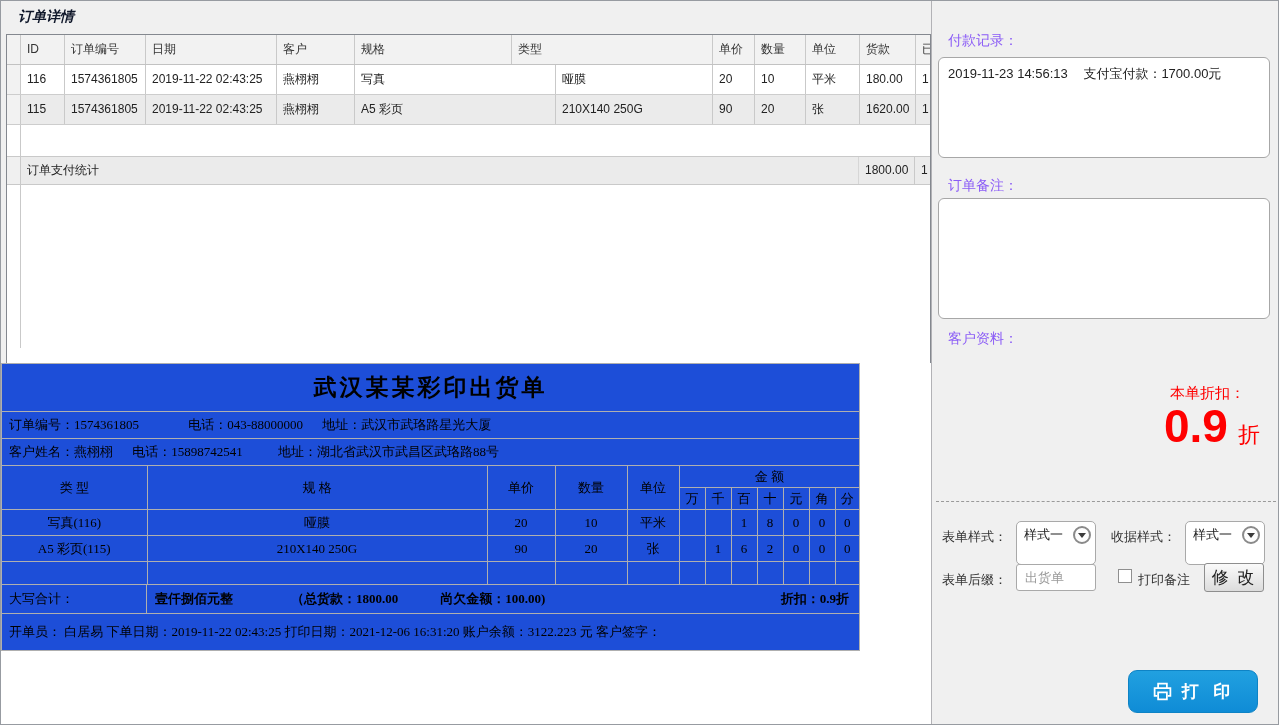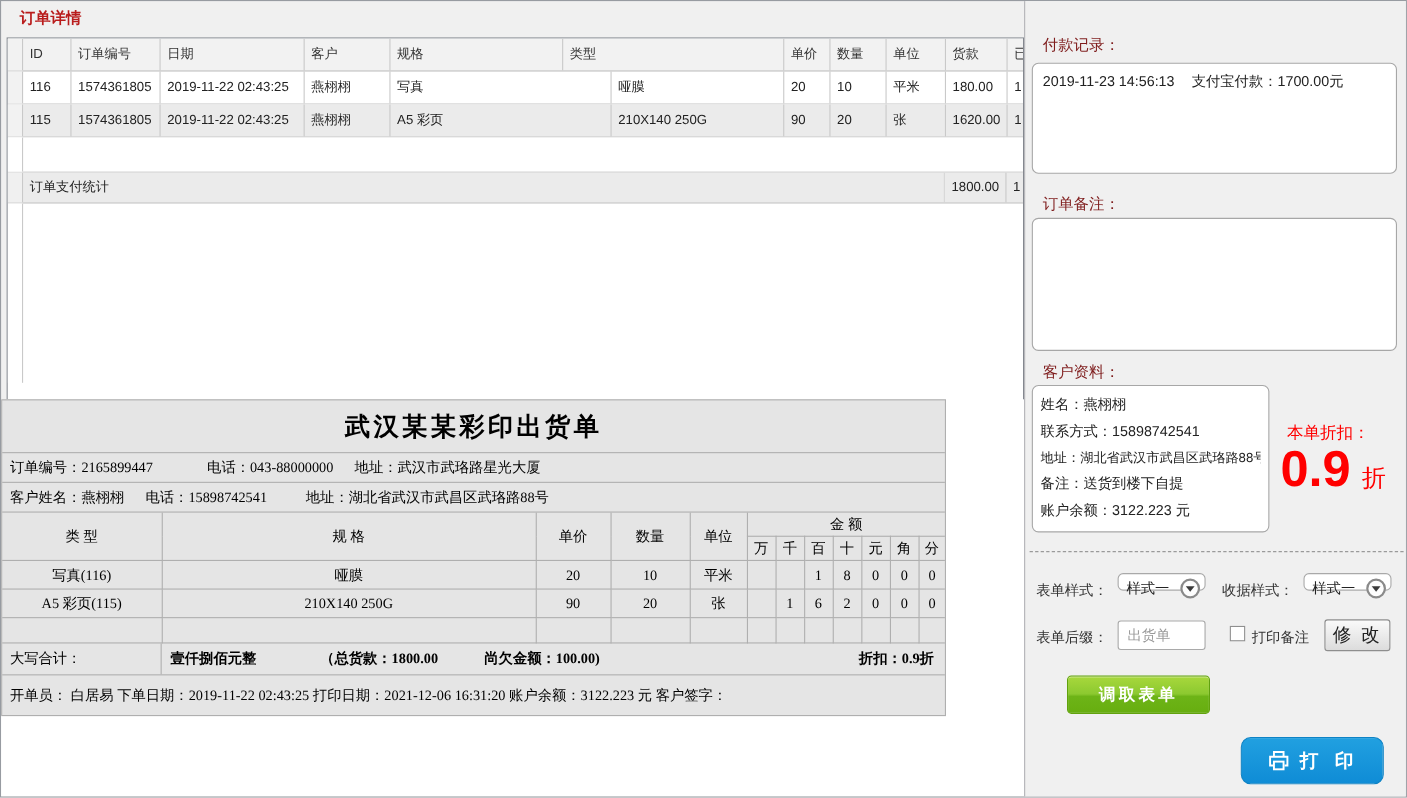--- a/index.html
+++ b/index.html
@@ -3,21 +3,21 @@
 <meta charset="utf-8">
 <style>
   html,body{margin:0;padding:0;}
   body{
     position:relative; width:1279px; height:725px; overflow:hidden;
     background:#f0f0f0; box-sizing:border-box; border:1px solid #979ba1;
     font-family:"Liberation Sans", sans-serif; color:#222;
   }
   
   .titlebar{position:absolute; left:0; top:0; right:0; height:28px;}
-  .win-title{position:absolute; left:17px; top:7px; font-size:14px; font-weight:bold; color:#b91c1c;}
+  .win-title{position:absolute; left:17px; top:7px; font-size:14px; font-weight:bold; color:#0f172a;font-style:italic;}
   .win-controls{position:absolute; right:10px; top:3px; display:flex;}
   .wbtn{width:30px; height:20px; display:flex; align-items:center; justify-content:center; color:#c3c9d2;}
   .wbtn + .wbtn{border-left:1px solid #e4e4e4;}
   .min-glyph{width:11px; height:2px; background:#c3c9d2;}
   .max-glyph{width:10px; height:8px; border:2px solid #c3c9d2; box-sizing:border-box;}
   .close-glyph{font-size:12px; font-weight:bold;}
 
   
   .orders-wrap{position:absolute; left:5px; top:33px; width:925px; height:414px;
     background:#fff; border:1px solid #84888f; box-sizing:border-box; overflow:hidden;}
@@ -38,21 +38,21 @@
   .strip-tail{position:absolute; left:0; top:150px; width:14px; height:163px; border-right:1px solid #c9c9c9; background:#fff; box-sizing:border-box;}
   
   .hscroll{position:absolute; left:0; right:0; bottom:0; height:14px; background:#f0f0f0; border-top:1px solid #dcdcdc;}
   .sb-arrow{position:absolute; top:0; width:12px; height:13px; display:flex; align-items:center; justify-content:center; font-size:7px; color:#4d4d4d;}
   .sb-left{left:0;} .sb-right{right:0;}
   .sb-thumb{position:absolute; left:12px; top:1px; width:580px; height:11px; background:linear-gradient(#fbfbfb,#dedede); border:1px solid #a3a3a3; border-radius:2px; box-sizing:border-box; display:flex; align-items:center; justify-content:center;}
   .grip{width:1px; height:5px; background:#8d8d8d; box-shadow:3px 0 #8d8d8d, -3px 0 #8d8d8d;}
 
   
   .main-lower{position:absolute; left:0; top:362px; width:930px; bottom:0; background:#fff;}
-  .invoice{position:absolute; left:0; top:0; width:859px; background:#e5e5e5; border:1px solid #afafaf; box-sizing:border-box;
+  .invoice{position:absolute; left:0; top:0; width:859px; background:#1d4ed8; border:1px solid #afafaf; box-sizing:border-box;
     font-family:"Liberation Serif", serif; font-size:13px; color:#000;}
   .inv-title{height:47px; border-bottom:1px solid #afafaf; display:flex; align-items:center; justify-content:center;
     font-size:23px; font-weight:bold; letter-spacing:3px;}
   .inv-info{height:26px; line-height:26px; border-bottom:1px solid #afafaf; padding-left:7px; white-space:nowrap; overflow:hidden;}
   .inv-info .sp1{margin-left:46px;} .inv-info .sp2{margin-left:16px;}
   .inv-info2 .sp1{margin-left:16px;} .inv-info2 .sp2{margin-left:32px;}
   table.inv-items{border-collapse:collapse; table-layout:fixed; width:100%;}
   .inv-items th,.inv-items td{border:1px solid #afafaf; font-weight:normal; font-size:13px; text-align:center;
     padding:0; overflow:hidden; white-space:nowrap;}
   .inv-items th{height:21px;}
@@ -66,33 +66,33 @@
   .inv-total .trc{flex:1; display:flex; padding:0 8px; overflow:hidden;font-weight:bold;}
   .inv-total .t-det{margin-left:58px;} .inv-total .t-owed{margin-left:42px;}
   .inv-total .t-disc{margin-left:auto; margin-right:2px;}
   .inv-footer{height:36px; line-height:36px; padding-left:7px; white-space:nowrap; overflow:hidden;}
   .inv-footer span{margin-right:0;}
   .f1{margin-right:48px;} .f2{margin-right:40px;} .f3{margin-right:36px;} .f4{margin-right:38px;}
 
   
   .rpanel{position:absolute; left:930px; top:0; width:349px; height:725px; background:#f0f0f0;
     border-left:1px solid #b2b2b6; box-sizing:border-box;}
-  .plabel{position:absolute; font-size:14px; color:#7f1d1d;}
+  .plabel{position:absolute; font-size:14px; color:#8b5cf6;}
   .pbox{position:absolute; background:#fff; border:1px solid #a7a7a7; border-radius:6px; box-sizing:border-box;
     font-size:13px; color:#222; padding:7px 9px; overflow:hidden;}
   .pay-entry{white-space:nowrap;}
   .pay-entry .pe2{margin-left:12px;}
   .cust-line{line-height:24px; white-space:nowrap; overflow:hidden;}
   .disc-label{position:absolute; left:238px; top:383px; color:#ff0000; font-size:15px;}
   .disc-row{position:absolute; left:232px; top:398px; display:flex; align-items:baseline; color:#ff0000;}
   .disc-val{font-size:46px; font-weight:bold;}
   .disc-unit{font-size:22px; margin-left:10px;}
   .dashed{position:absolute; left:4px; top:500px; width:340px; border-top:1px dashed #9a9a9a;}
   .frm-label{position:absolute; font-size:13px; color:#333;}
-  .dd{position:absolute; width:80px; height:16px; background:#fff; border:1px solid #a9a9a9; border-radius:5px;
+  .dd{position:absolute; width:80px; height:44px; background:#fff; border:1px solid #a9a9a9; border-radius:5px;
     box-sizing:border-box; font-size:13px; line-height:26px; padding-left:7px;}
   .dd-circle{position:absolute; right:4px; top:4px; width:18px; height:18px; border-radius:50%;
     border:2px solid #8a8a8a; box-sizing:border-box; display:flex; align-items:center; justify-content:center; background:#fdfdfd;}
   .dd-tri{width:0; height:0; border-left:4px solid transparent; border-right:4px solid transparent; border-top:5px solid #3a3a3a; margin-top:1px;}
   .txt-input{position:absolute; width:80px; height:27px; background:#fff; border:1px solid #a9a9a9; border-radius:3px;
     box-sizing:border-box; font-size:13px; color:#9a9a9a; padding:0 0 0 8px; font-family:"Liberation Sans",sans-serif;}
   .cb{position:absolute; width:14px; height:14px; background:#fff; border:1px solid #8f8f8f; box-sizing:border-box;}
   .modify-btn{position:absolute; width:58px; height:27px; background:linear-gradient(#fafafa,#dcdcdc);
     border:1px solid #8e8e8e; border-radius:3px; font-size:17px; color:#222;
     display:flex; align-items:center; justify-content:center; letter-spacing:2px;}
@@ -182,21 +182,21 @@
         <div class="grip"></div>
       </div>
     <div class="sb-arrow sb-right">►</div>
   </div>
 </div>
 
 <div class="main-lower">
   <div class="invoice">
     <div class="inv-title">武汉某某彩印出货单</div>
     <div class="inv-info">
-      <span>订单编号：2165899447</span>
+      <span>订单编号：1574361805</span>
       <span class="sp1">电话：043-88000000</span>
       <span class="sp2">地址：武汉市武珞路星光大厦</span>
     </div>
     <div class="inv-info inv-info2">
       <span>客户姓名：燕栩栩</span>
       <span class="sp1">电话：15898742541</span>
       <span class="sp2">地址：湖北省武汉市武昌区武珞路88号</span>
     </div>
     <table class="inv-items">
       <colgroup>
@@ -302,27 +302,20 @@
       <span class="pe2">支付宝付款：1700.00元</span>
     </div>
   </div>
 
   <div class="plabel" style="left:16px; top:176px;">订单备注：</div>
   <div class="pbox" style="left:6px; top:197px; width:332px; height:121px;">
     <span></span>
   </div>
 
   <div class="plabel" style="left:16px; top:329px;">客户资料：</div>
-  <div class="pbox" style="left:6px; top:349px; width:216px; height:134px; padding:5px 7px;">
-    <div class="cust-line">姓名：燕栩栩</div>
-    <div class="cust-line">联系方式：15898742541</div>
-    <div class="cust-line" style="font-size:12px;">地址：湖北省武汉市武昌区武珞路88号</div>
-    <div class="cust-line">备注：送货到楼下自提</div>
-    <div class="cust-line">账户余额：3122.223 元</div>
-  </div>
 
   <div class="disc-label">本单折扣：</div>
   <div class="disc-row">
     <span class="disc-val">0.9</span>
     <span class="disc-unit">折</span>
   </div>
 
   <div class="dashed"></div>
 
   <div class="frm-label" style="left:10px; top:527px;">表单样式：</div>
@@ -339,21 +332,20 @@
         <span class="dd-tri"></span>
       </span>
   </div>
 
   <div class="frm-label" style="left:10px; top:570px;">表单后缀：</div>
   <input class="txt-input" style="left: 84px; top: 563px;" value="出货单">
   <span class="cb" style="left:186px; top:568px;"></span>
   <div class="frm-label" style="left:206px; top:570px;">打印备注</div>
   <div class="modify-btn" style="left:272px; top:562px;">修 改</div>
 
-  <div class="gbtn" style="left:38px; top:613px;">调取表单</div>
   <div class="bbtn" style="left:196px; top:657px;margin-top:12px;">
     <svg width="23" height="21" viewBox="0 0 24 24">
       <g fill="none" stroke="#ffffff" stroke-width="2">
         <path d="M7 8V3h10v5"></path>
         <path d="M6 17H3V8h18v9h-3"></path>
         <rect x="7" y="13" width="10" height="8"></rect>
       </g>
     </svg>
     <span>打 印</span>
   </div>

